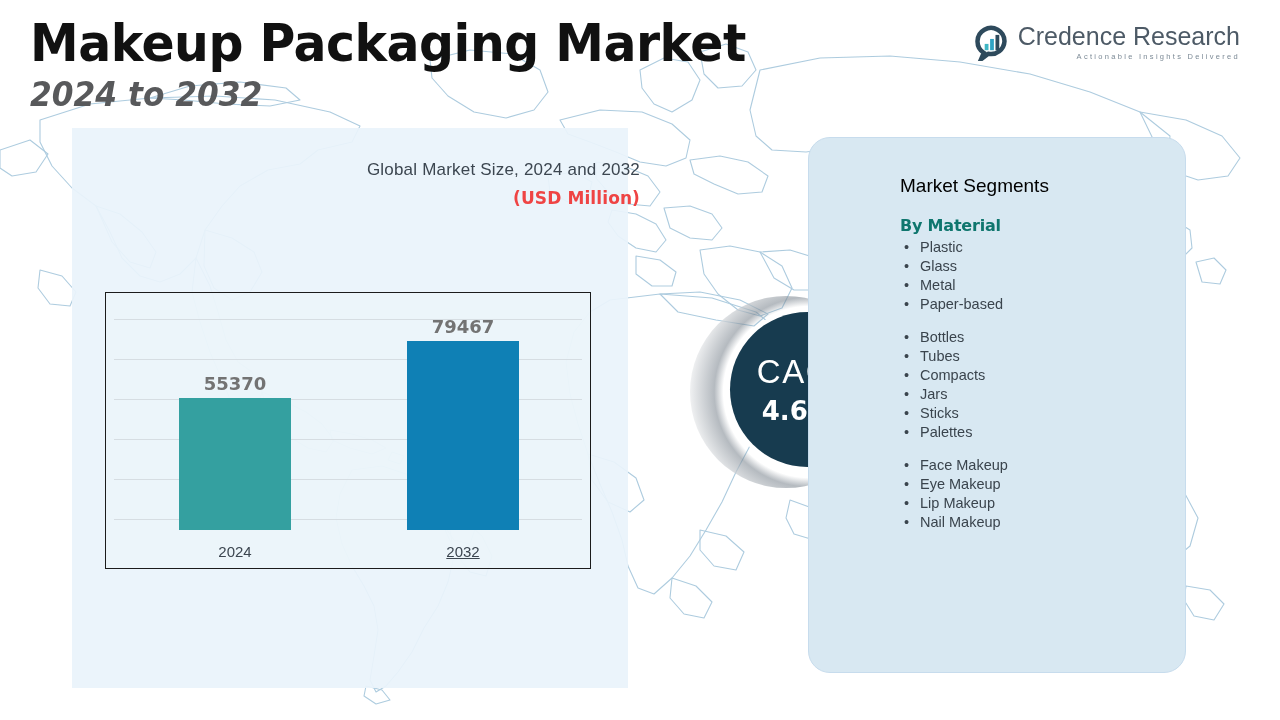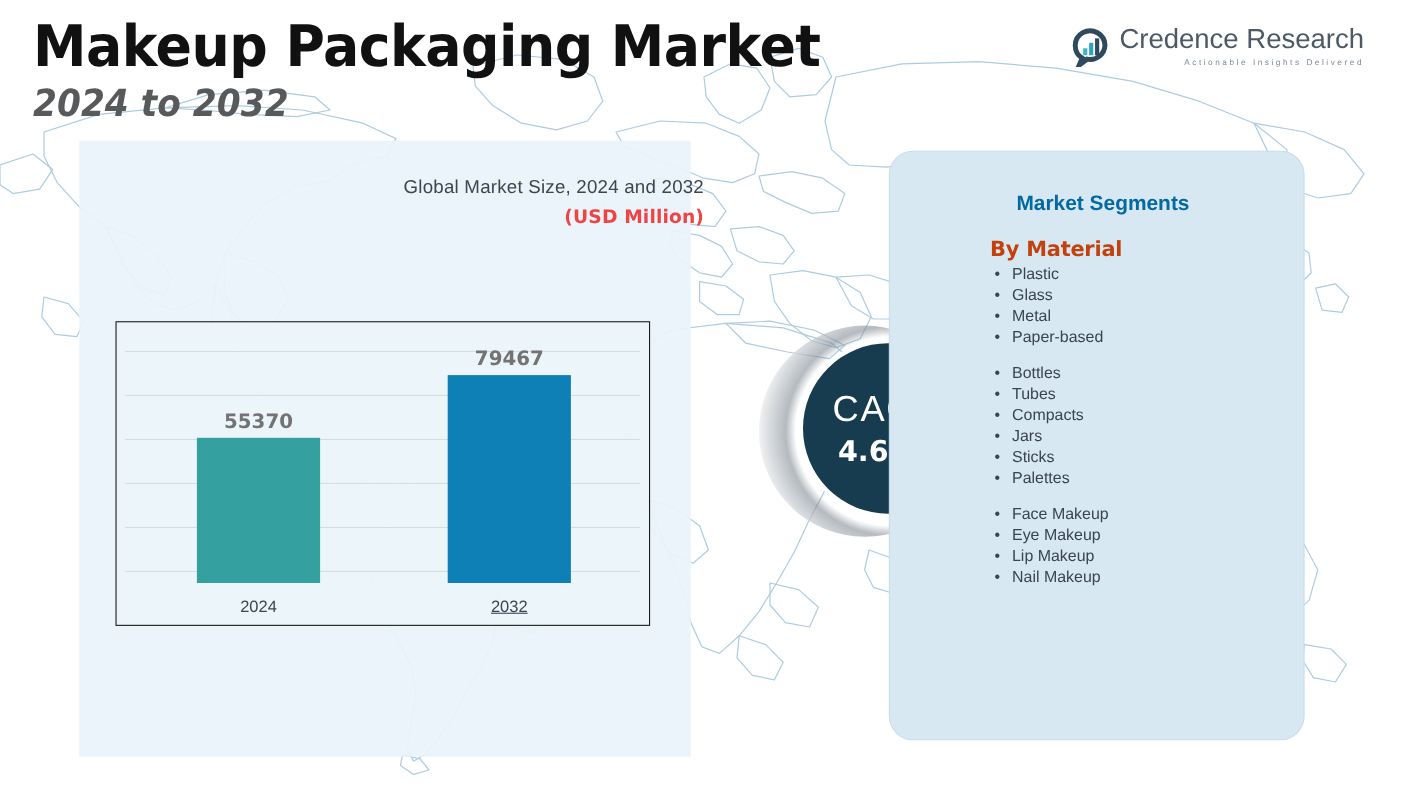--- a/index.html
+++ b/index.html
@@ -112,27 +112,27 @@
     font-family:"Liberation Sans", sans-serif;font-size:24px;color:#ffffff;line-height:1;
   }
 
   
   .right-panel{
     position:absolute;left:808px;top:137px;width:378px;height:536px;
     background:#d8e8f2;border:1px solid #c7dced;border-radius:22px;
     box-sizing:border-box;
   }
   .seg-title{
-    position:absolute;left:924px;top:175px;
-    font-family:"Liberation Sans", sans-serif;font-size:19px;color:#0369a1;font-weight:700;
+    position:absolute;left:900px;top:175px;
+    font-family:"Liberation Sans", sans-serif;font-size:19px;color:#000000;font-weight:400;
   }
   .seg-groups{position:absolute;left:900px;top:216px;width:270px;}
   .seg-group{margin-bottom:14px;}
   .seg-group-title{
-    font-family:"DejaVu Sans", sans-serif;font-size:19px;font-weight:700;color:#c2410c;
+    font-family:"DejaVu Sans", sans-serif;font-size:16px;font-weight:700;color:#0f766e;
     margin-bottom:3px;letter-spacing:-0.2px;
   }
   .seg-list{list-style:none;margin:0;padding:0;}
   .seg-item{
     font-family:"Liberation Sans", sans-serif;font-size:14.5px;color:#3a444d;
     line-height:19px;padding-left:20px;position:relative;
   }
   .seg-item .bullet{position:absolute;left:4px;top:0;color:#3a444d;}
 </style>
 </head>

